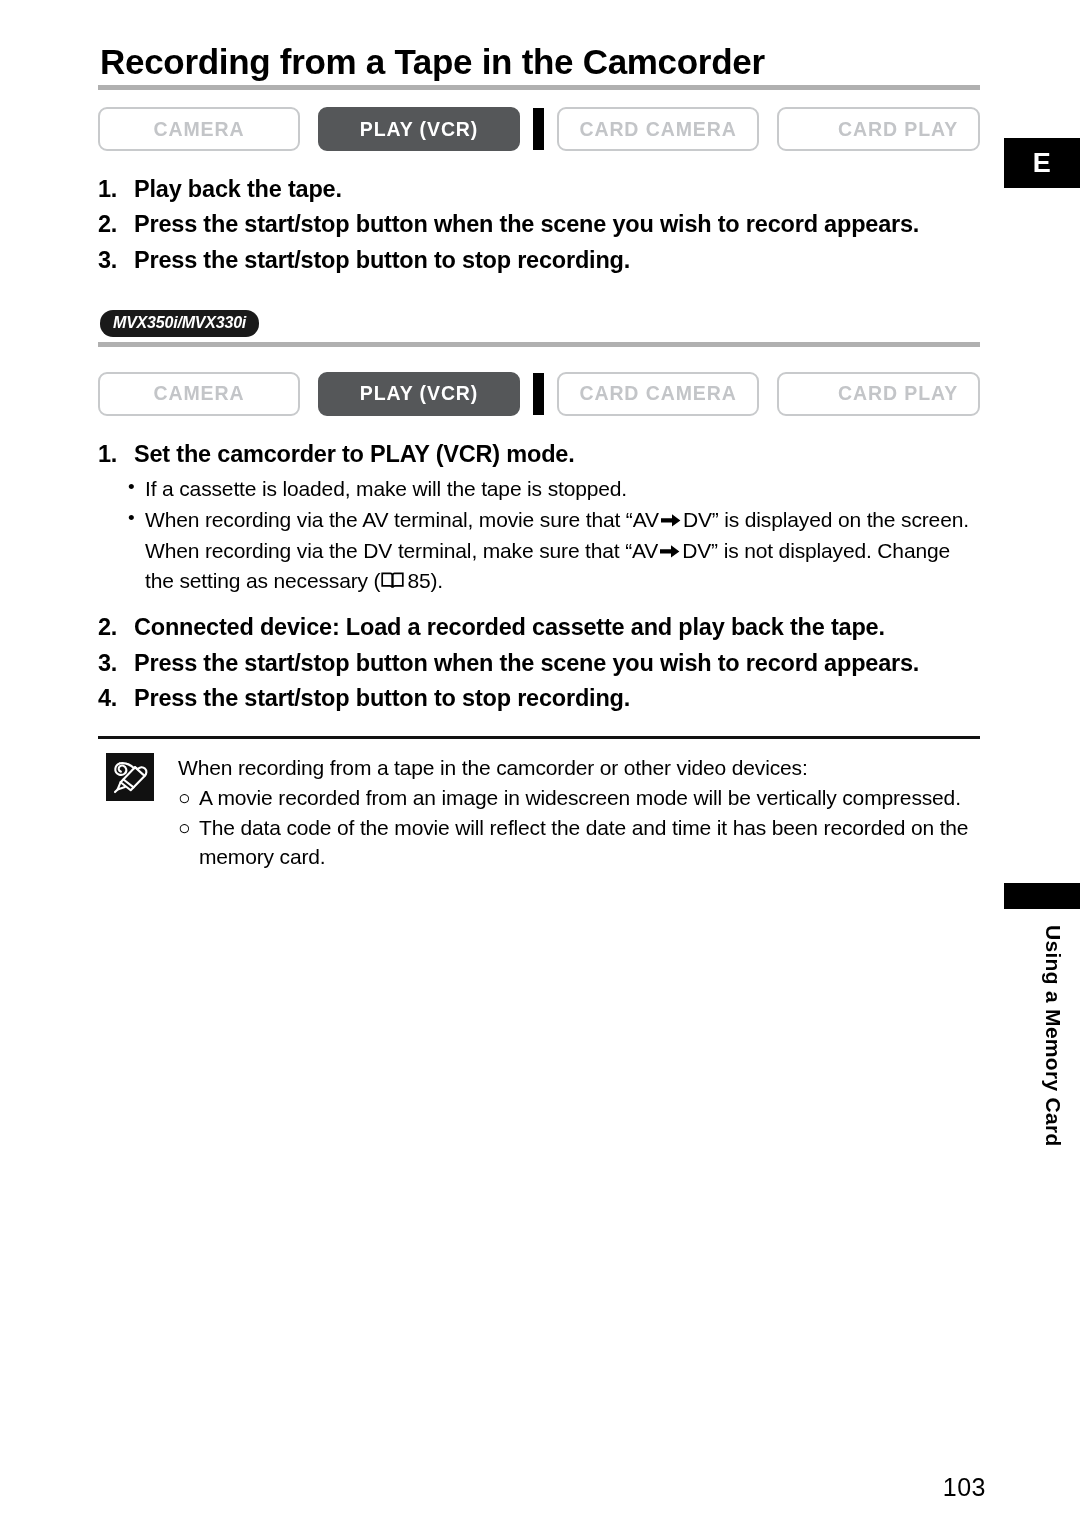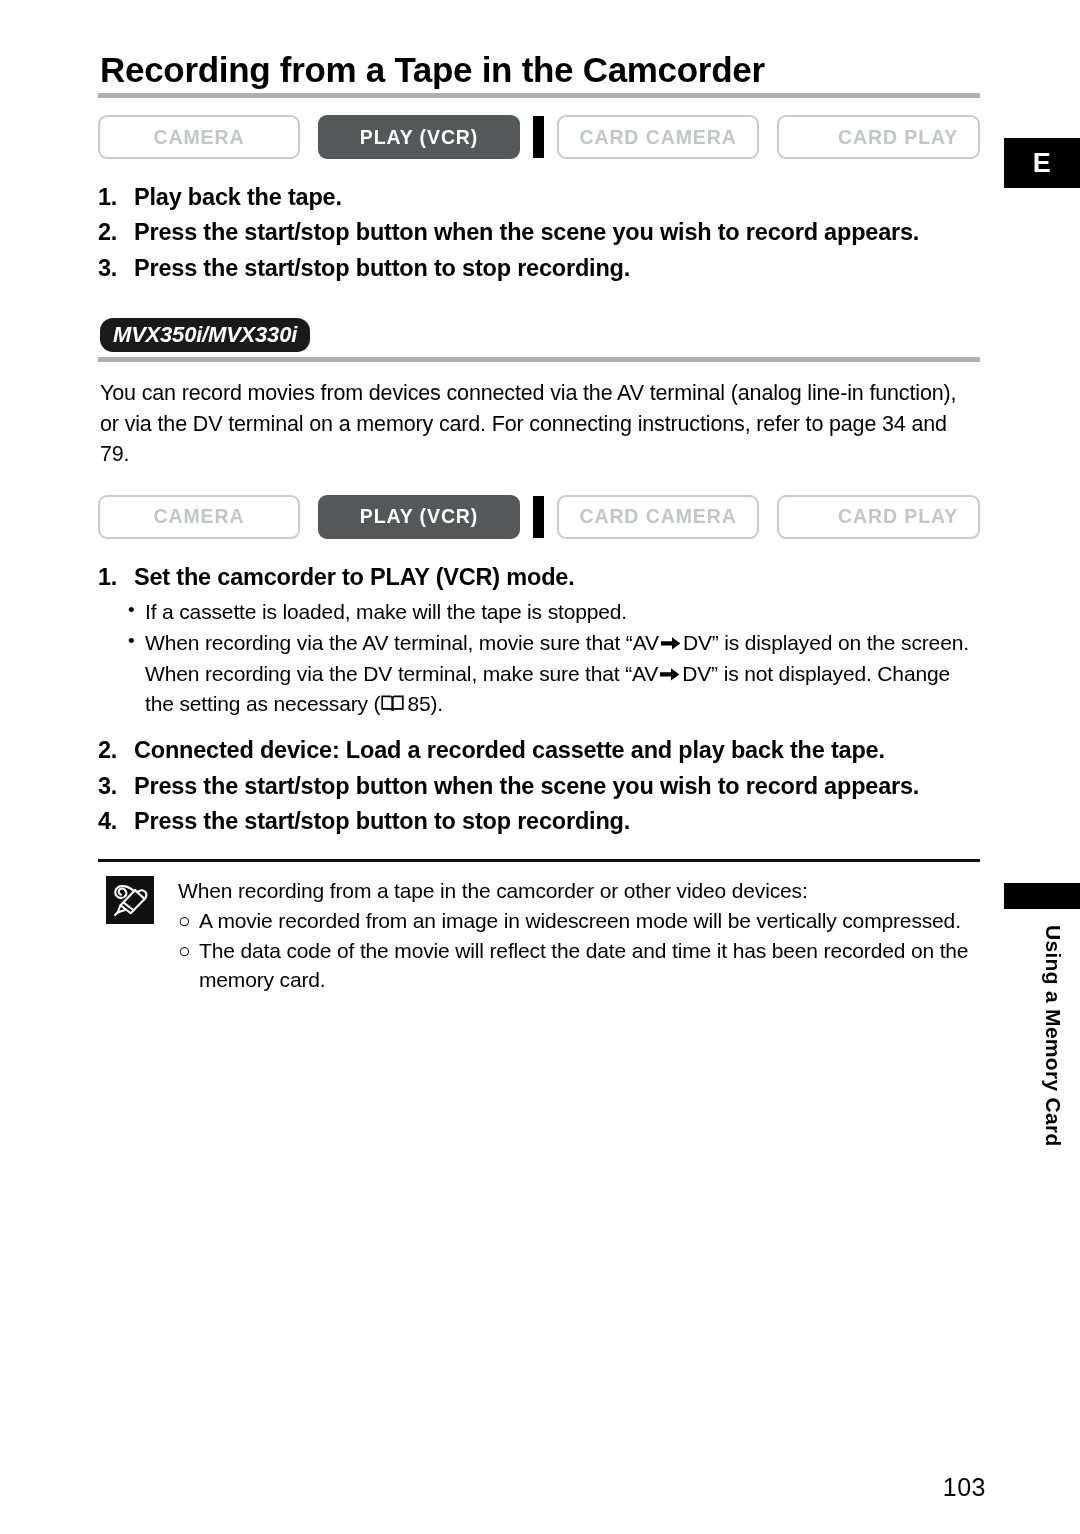--- a/index.html
+++ b/index.html
@@ -18,21 +18,21 @@
   .page {
     position: absolute;
     left: 0; top: 0;
     width: 1080px; height: 1534px;
   }
 
   
   .content {
     position: absolute;
     left: 98px;
-    top: 52px;
+    top: 44px;
     width: 882px;
   }
 
   
   .h1 {
     font-size: 35px;
     font-weight: bold;
     letter-spacing: -0.3px;
     line-height: 1.0;
     white-space: nowrap;
@@ -51,21 +51,21 @@
     align-items: flex-end;
     gap: 9px;
     padding-left: 2px;
   }
   .model-badge {
     display: inline-block;
     background: #1a1a1a;
     color: #ffffff;
     font-style: italic;
     font-weight: bold;
-    font-size: 22px;
+    font-size: 16px;
     letter-spacing: -0.2px;
     padding: 3px 13px 4px 13px;
     border-radius: 13px;
     line-height: 1.25;
     white-space: nowrap;
     margin-bottom: 3px;
   }
   .h2-text {
     font-size: 34px;
     font-weight: bold;
@@ -301,21 +301,20 @@
         <span class="num">3.</span>
         <span class="txt">Press the start/stop button to stop recording.</span>
       </li>
     </ul>
 
     <div class="h2-row" style="margin-top:34px;">
       <span class="model-badge">MVX350i/MVX330i</span>
     </div>
     <div class="h-rule"></div>
 
-    <p class="para" style="margin:16px 0 0 0;">You can record movies from devices connected via the AV terminal (analog line-in function), or via the DV terminal on a memory card. For connecting instructions, refer to page 34 and 79.</p>
 
     <div class="mode-bar" style="margin-top:24px;">
       <div class="mode-btn inactive w-camera">
         <span>CAMERA</span>
       </div>
       <div class="gap-sm"></div>
       <div class="mode-btn active w-playvcr">
         <span>PLAY (VCR)</span>
       </div>
       <div class="mode-sep"></div>

